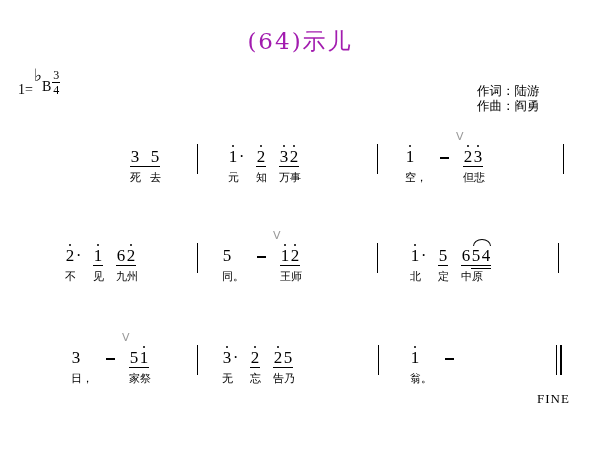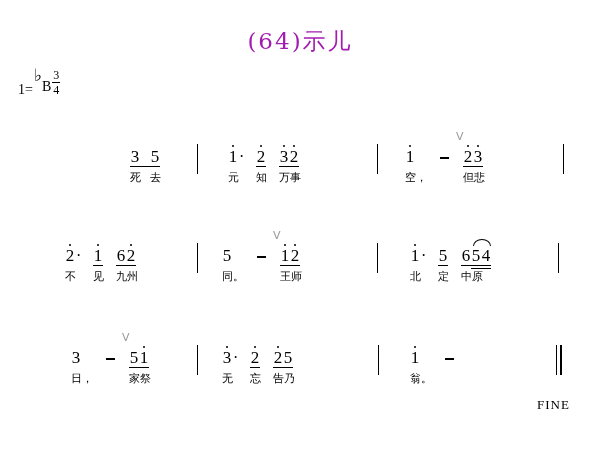--- a/index.html
+++ b/index.html
@@ -81,20 +81,24 @@
   <div class="keysig">
     <span class="ks-prefix">1=</span>
     <span class="ks-flat">♭</span>
     <span class="ks-letter">B</span>
     <span class="ks-frac">
       <span class="ks-top">3</span>
       <span class="ks-bot">4</span>
     </span>
   </div>
 
+  <div class="credits">
+    <div>作词：陆游</div>
+    <div>作曲：阎勇</div>
+  </div>
 
   <div class="line line-1">
 
     <div class="measure" style="left:130px">
       <div class="stack">
         <span class="beam g10">
           <span class="note">
               <span class="d">3</span>
             </span>
           <span class="note">
@@ -383,17 +387,17 @@
               <i class="dash"></i>
             </span>
           </span>
       </div>
     </div>
 
     <div class="finalbar" style="left:556px">
       <i class="fb-thin"></i>
       <i class="fb-thick"></i>
     </div>
-    <div class="fine" style="left:537px; top:56px">FINE</div>
+    <div class="fine" style="left:537px; top:50px">FINE</div>
   </div>
 
 
 </div>
 
 </body></html>

